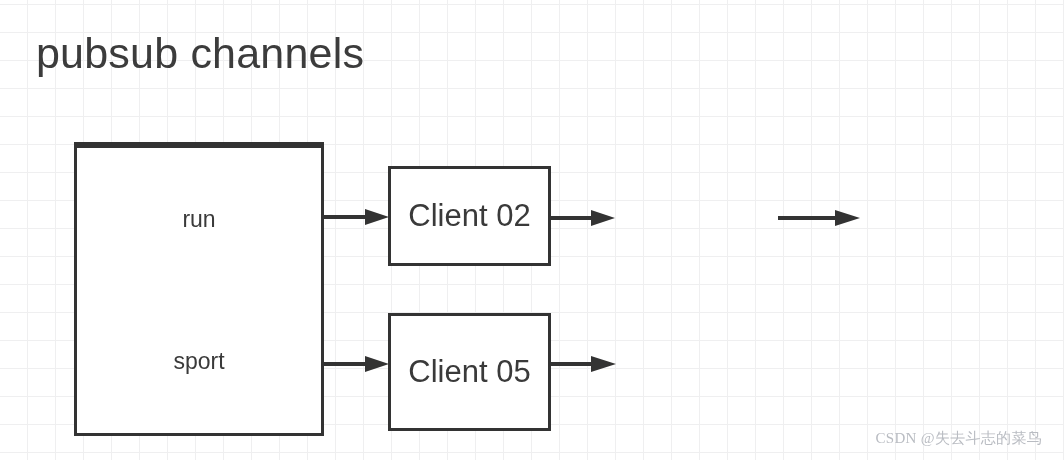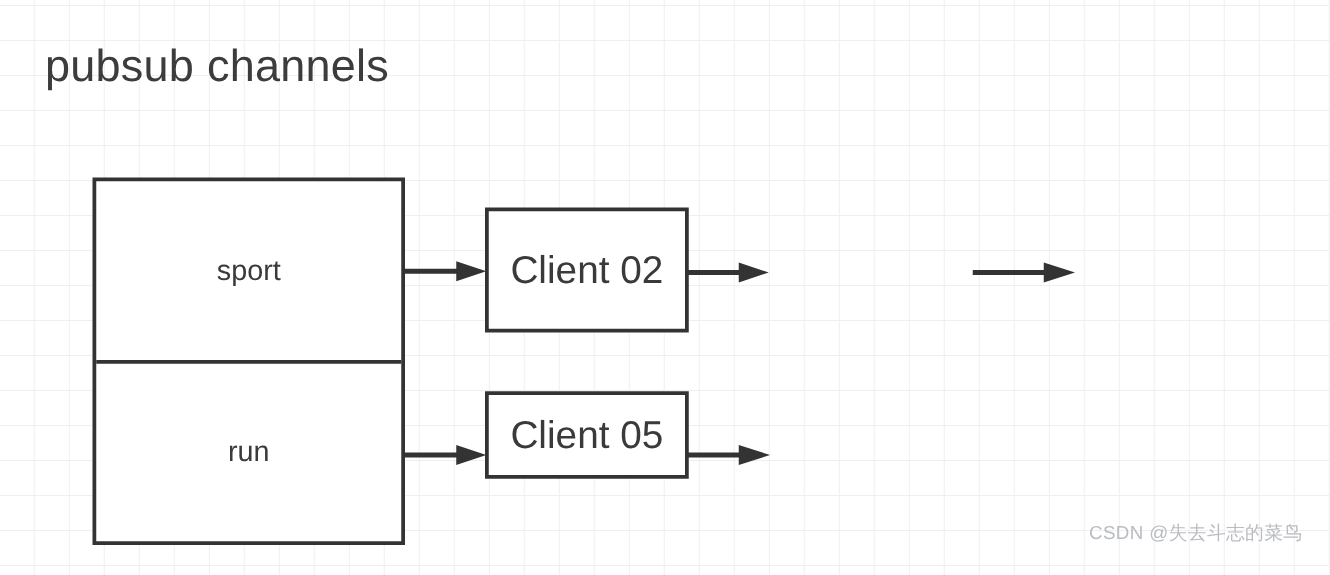--- a/index.html
+++ b/index.html
@@ -20,21 +20,21 @@
       linear-gradient(to right, #efeff0 1px, transparent 1px),
       linear-gradient(to bottom, #efeff0 1px, transparent 1px);
     background-size: 28px 28px;
     background-position: -1px 4px;
   }
 
   .title {
     position: absolute;
     left: 36px;
     top: 30px;
-    font-size: 36px;
+    font-size: 43px;
     line-height: 46px;
     color: #3c3c3c;
     letter-spacing: 0.2px;
     white-space: nowrap;
   }
 
   .node {
     position: absolute;
     box-sizing: border-box;
     background: #ffffff;
@@ -67,58 +67,59 @@
     color: #3a3a3a;
     font-size: 23px;
   }
   .channel-cell.divided {
     border-top: 3px solid #333333;
   }
 
   .node.client02 { left: 388px; top: 166px; width: 163px; height: 100px; }
   .node.client03 { left: 614px; top: 169px; width: 164px; height: 100px; }
   .node.client04 { left: 859px; top: 167px; width: 162px; height: 104px; }
-  .node.client05 { left: 388px; top: 313px; width: 163px; height: 70px; }
+  .node.client05 { left: 388px; top: 313px; width: 163px; height: 118px; }
 
   .node.dotted {
     left: 615px;
     top: 312px;
     width: 164px;
     height: 100px;
     border: 4px dotted #2b2b2b;
     color: #f2706b;
   }
 
   .arrow {
     position: absolute;
     height: 16px;
     display: block;
   }
   .arrow svg { display: block; }
 
   .watermark {
     position: absolute;
     right: 22px;
-    bottom: 24px;
+    bottom: 12px;
     font-size: 15px;
     color: #b9bcc2;
     white-space: nowrap;
     letter-spacing: 0.3px;
+    font-family: Liberation Serif, serif;
   }
 </style>
 </head>
 <body>
 
 <div id="canvas">
 
   <div class="title">pubsub channels</div>
 
   <div class="channel-box">
+    <div class="channel-cell divided">run</div>
     <div class="channel-cell">sport</div>
-    <div class="channel-cell divided">run</div>
   </div>
 
   <div class="node client02">Client 02</div>
   <div class="node client05">Client 05</div>
 
   <span class="arrow" style="left:323px; top:208px; width:66px;">
     <svg width="66" height="18" viewBox="0 0 66 18">
       <line x1="0" y1="9" x2="44" y2="9" stroke="#333333" stroke-width="4"></line>
       <polygon points="42,1 66,9 42,17" fill="#333333"></polygon>
     </svg>

